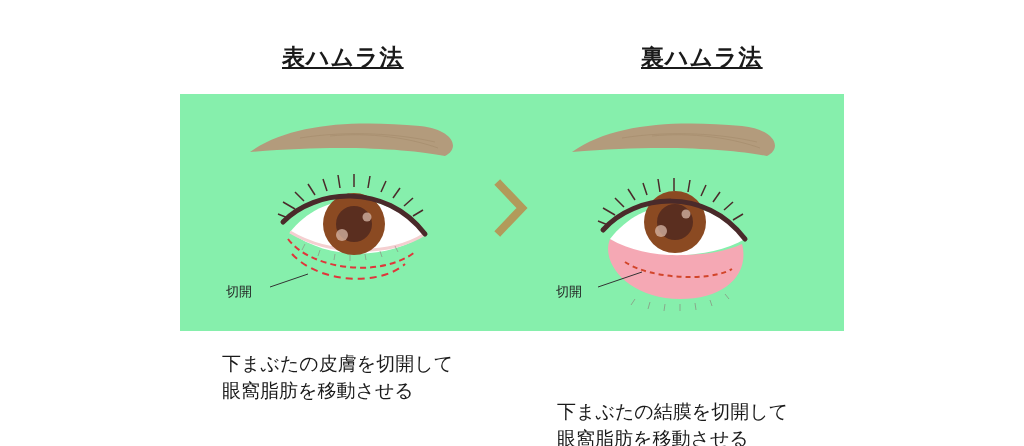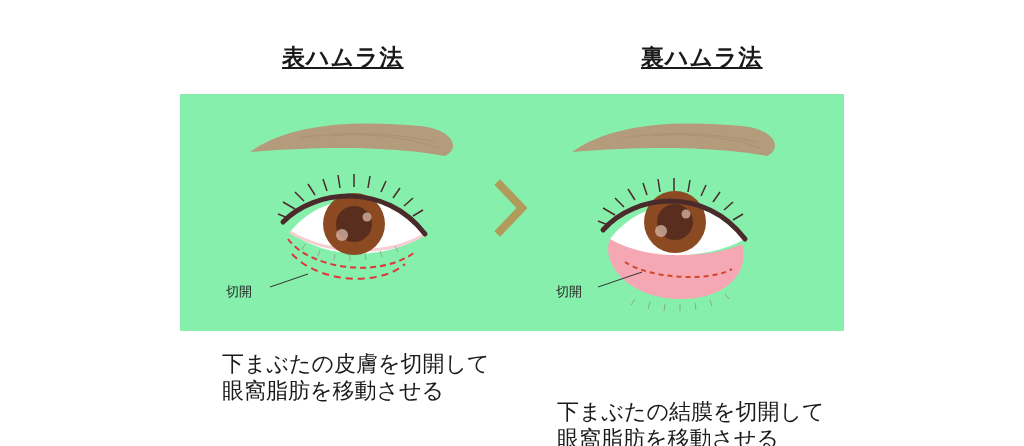--- a/index.html
+++ b/index.html
@@ -4,21 +4,21 @@
 <style>
   html, body { margin:0; padding:0; background:#ffffff; }
   body { width:1024px; height:446px; position:relative; overflow:hidden;
          font-family:"DejaVu Sans", "Liberation Sans", sans-serif; color:#222; }
   .title { position:absolute; top:42px; font-size:23px; font-weight:bold; letter-spacing:1px; color:#1a1a1a;text-decoration:underline; }
   .title.left { left:282px; }
   .title.right { left:641px; }
   .panel { position:absolute; left:180px; top:94px; width:664px; height:237px; background:#86efac; }
   .illus { position:absolute; top:0; }
   .label { position:absolute; font-size:13px; color:#222; }
-  .desc { position:absolute; top:350px; font-size:22px; line-height:27px; color:#1a1a1a; }
+  .desc { position:absolute; top:350px; font-size:19px; line-height:27px; color:#1a1a1a; }
   .desc.left { left:222px; }
   .desc.right { left:557px;margin-top:48px; }
   .desc span { display:block; }
 </style>
 </head>
 <body>
 
 <div class="title left">表ハムラ法</div>
 <div class="title right">裏ハムラ法</div>
 

